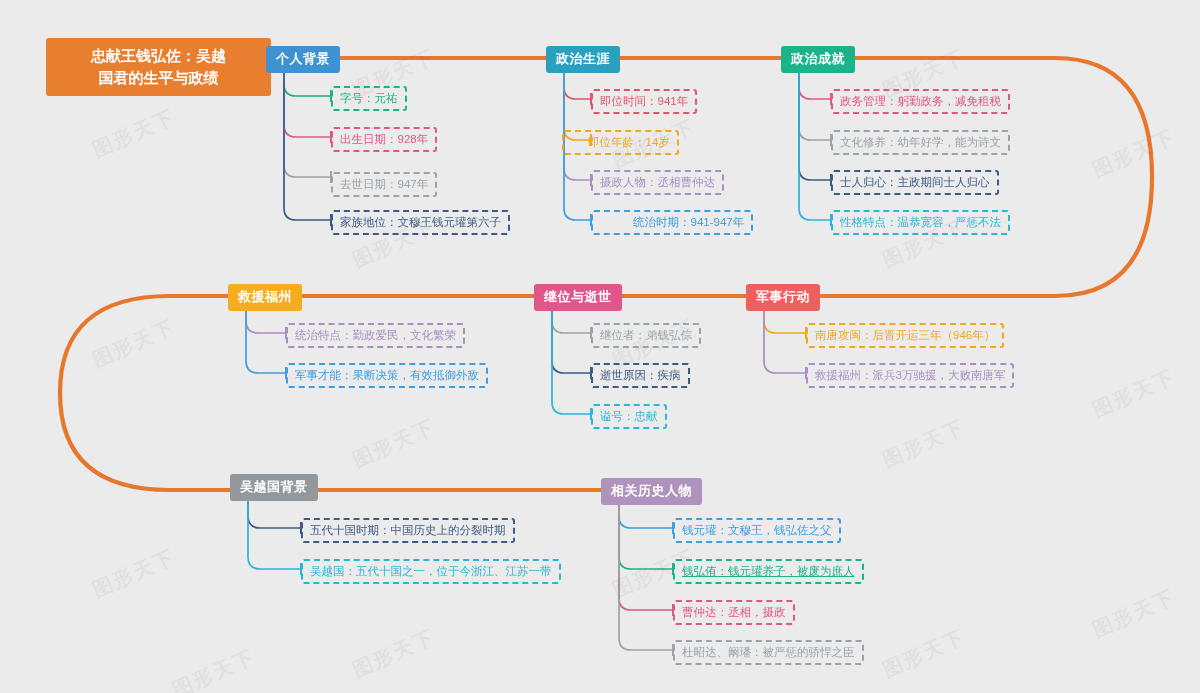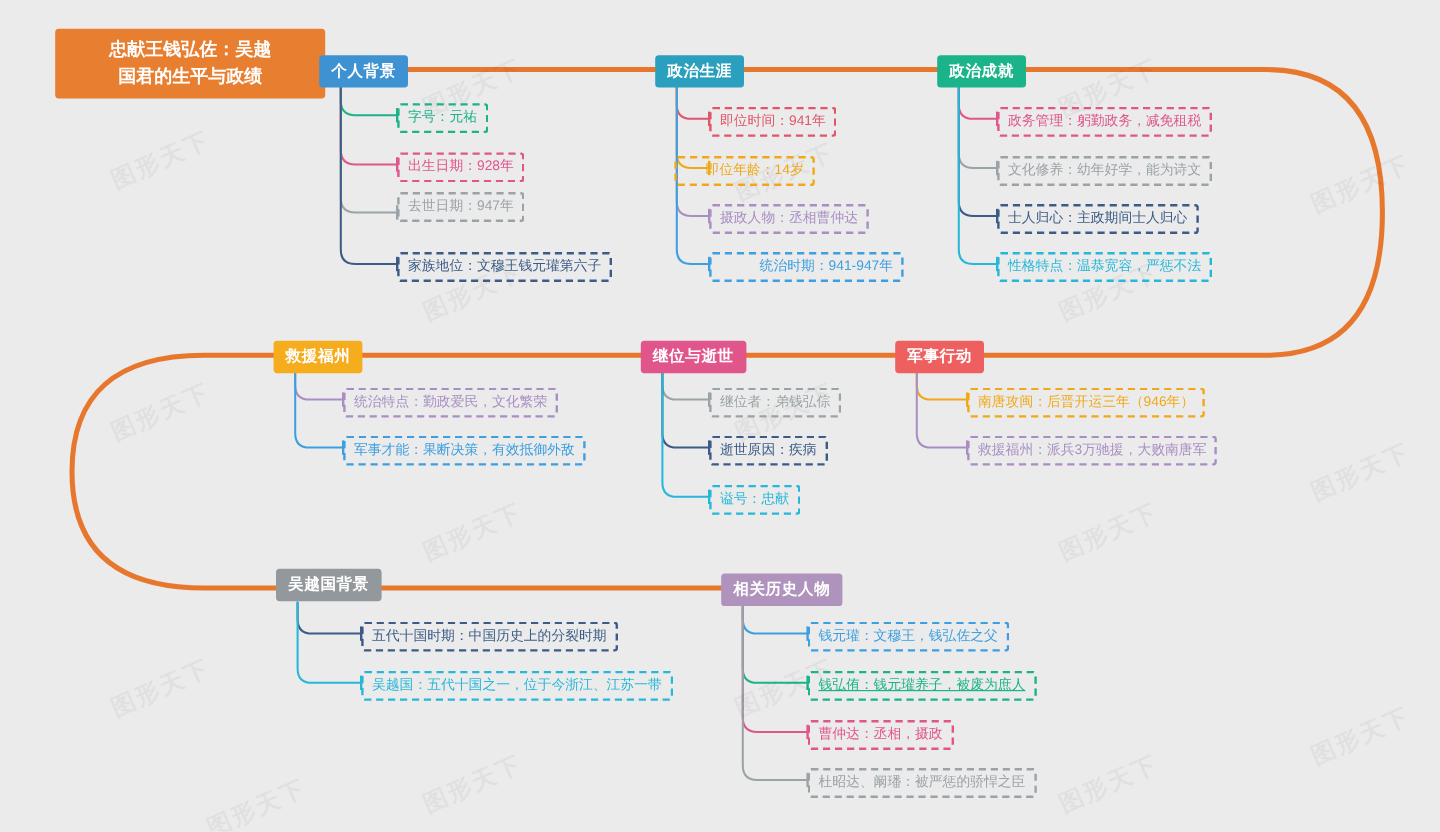--- a/index.html
+++ b/index.html
@@ -143,27 +143,27 @@
       <div class="watermark" style="left: 610px; top: 560px;">图形天下</div>
       <div class="watermark" style="left: 880px; top: 60px;">图形天下</div>
       <div class="watermark" style="left: 880px; top: 230px;">图形天下</div>
       <div class="watermark" style="left: 880px; top: 430px;">图形天下</div>
       <div class="watermark" style="left: 880px; top: 640px;">图形天下</div>
       <div class="watermark" style="left: 1090px; top: 140px;">图形天下</div>
       <div class="watermark" style="left: 1090px; top: 380px;">图形天下</div>
       <div class="watermark" style="left: 1090px; top: 600px;">图形天下</div>
       <div class="watermark" style="left: 170px; top: 660px;">图形天下</div>
     </div>
-  <div class="root" id="root-node" style="left: 46px; top: 24px; width: 225px; background: rgb(232, 126, 48);">忠献王钱弘佐：吴越
+  <div class="root" id="root-node" style="left: 46px; top: 38px; width: 225px; background: rgb(232, 126, 48);">忠献王钱弘佐：吴越
 国君的生平与政绩</div>
   <div id="nodes">
       <div class="topic" style="left: 266px; top: 46px; background: rgb(63, 146, 210);">个人背景</div>
       <div class="leaf" style="left: 331px; top: 86px; border-color: rgb(27, 179, 138); color: rgb(27, 179, 138);">字号：元祐</div>
       <div class="leaf" style="left: 331px; top: 127px; border-color: rgb(224, 85, 138); color: rgb(224, 85, 138);">出生日期：928年</div>
-      <div class="leaf" style="left: 331px; top: 160px; border-color: rgb(154, 163, 168); color: rgb(154, 163, 168);">去世日期：947年</div>
+      <div class="leaf" style="left: 331px; top: 172px; border-color: rgb(154, 163, 168); color: rgb(154, 163, 168);">去世日期：947年</div>
       <div class="leaf" style="left: 331px; top: 210px; border-color: rgb(60, 91, 134); color: rgb(60, 91, 134);">家族地位：文穆王钱元瓘第六子</div>
       <div class="topic" style="left: 546px; top: 46px; background: rgb(43, 160, 190);">政治生涯</div>
       <div class="leaf" style="left: 591px; top: 89px; border-color: rgb(224, 85, 106); color: rgb(224, 85, 106);">即位时间：941年</div>
       <div class="leaf" style="left: 562px; top: 130px; border-color: rgb(240, 168, 24); color: rgb(240, 168, 24); padding-left: 24px;">即位年龄：14岁</div>
       <div class="leaf" style="left: 591px; top: 170px; border-color: rgb(169, 142, 196); color: rgb(169, 142, 196);">摄政人物：丞相曹仲达</div>
       <div class="leaf" style="left: 591px; top: 210px; border-color: rgb(61, 159, 224); color: rgb(61, 159, 224); padding-left: 40px;">统治时期：941-947年</div>
       <div class="topic" style="left: 781px; top: 46px; background: rgb(27, 179, 138);">政治成就</div>
       <div class="leaf" style="left: 831px; top: 89px; border-color: rgb(224, 85, 138); color: rgb(224, 85, 138);">政务管理：躬勤政务，减免租税</div>
       <div class="leaf" style="left: 831px; top: 130px; border-color: rgb(154, 163, 168); color: rgb(154, 163, 168);">文化修养：幼年好学，能为诗文</div>
       <div class="leaf" style="left: 831px; top: 170px; border-color: rgb(60, 91, 134); color: rgb(60, 91, 134);">士人归心：主政期间士人归心</div>

